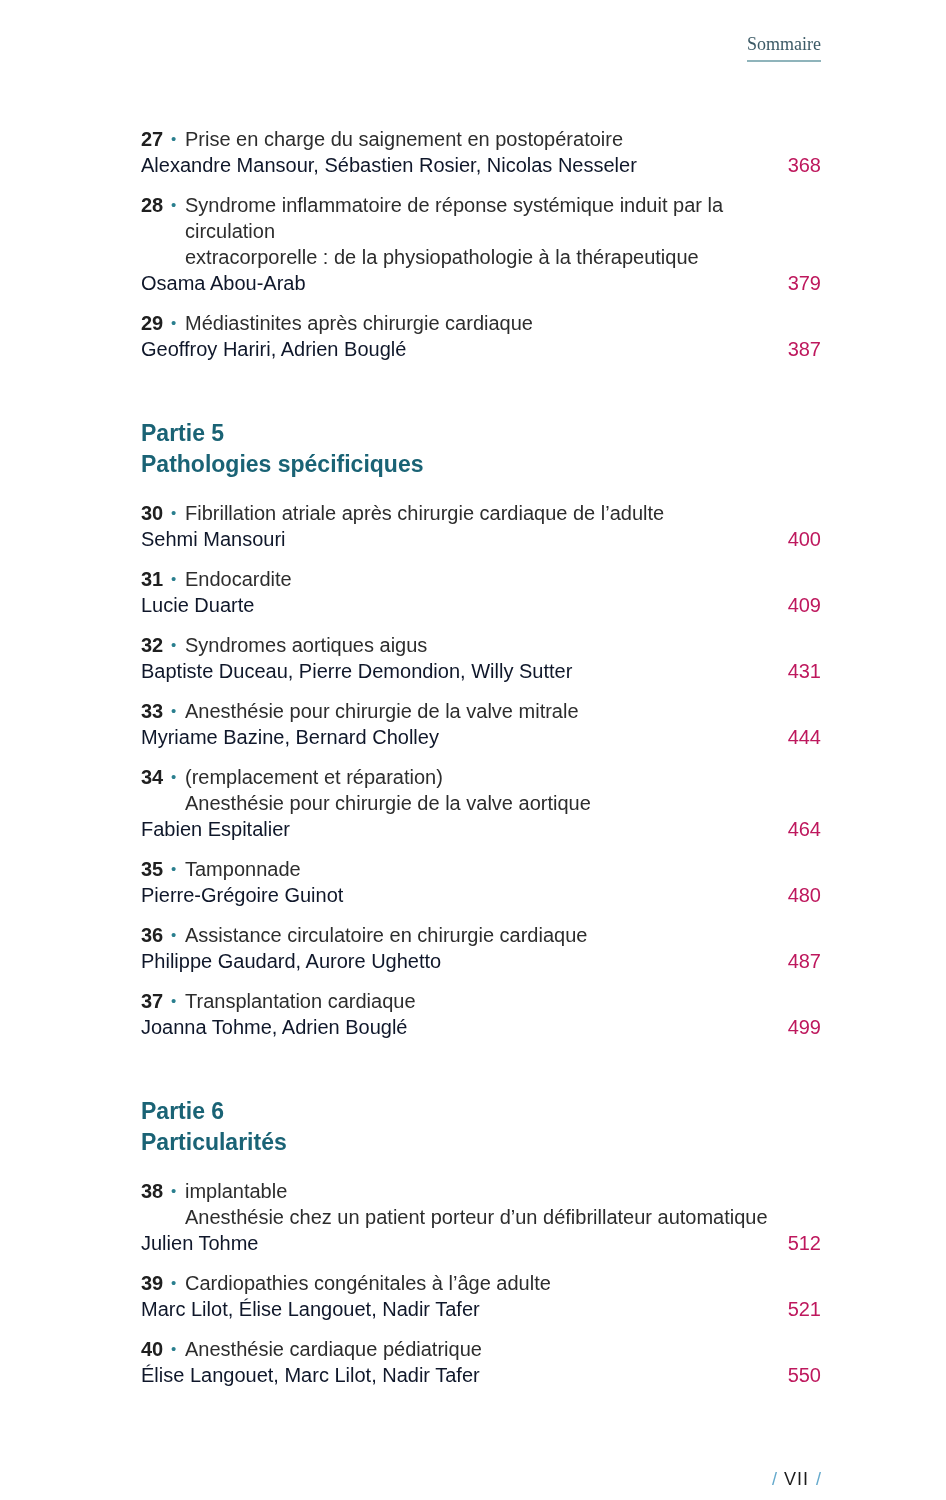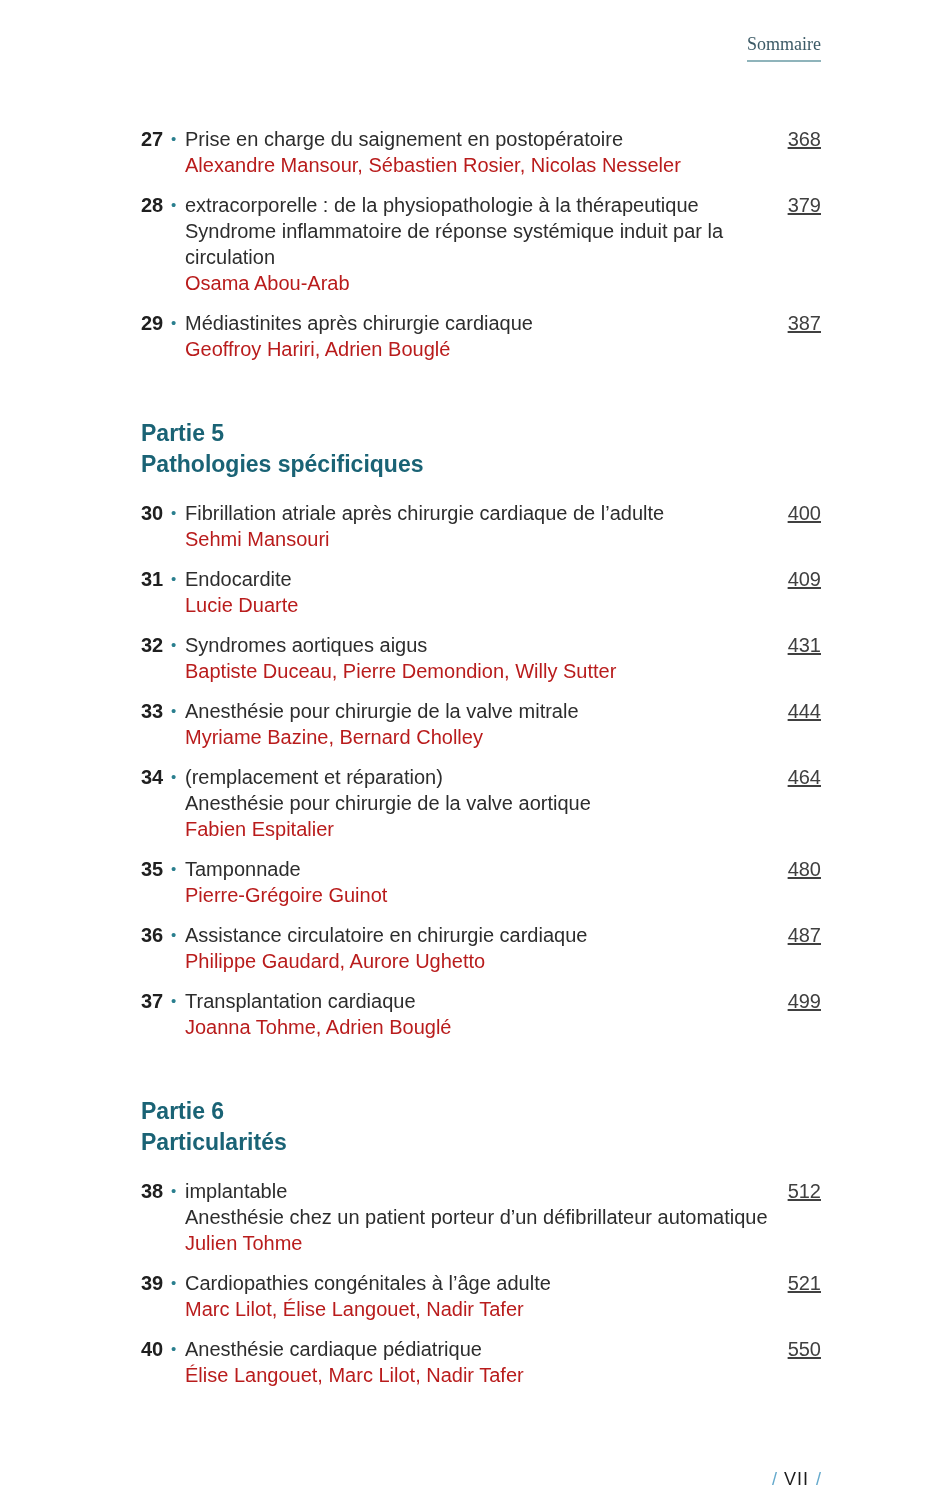--- a/index.html
+++ b/index.html
@@ -22,20 +22,21 @@
     font-size: 18px;
     color: #3c5a66;
     padding-bottom: 5px;
     border-bottom: 2px solid #8fb4bb;
   }
   .content {
     padding: 64px 66px 0 82px;
   }
   .entry {
     display: flex;
+    align-items: flex-end;
     margin-bottom: 14px;
   }
   .entry-main { flex: 1 1 auto; }
   .title-row { display: flex; align-items: flex-start; }
   .num {
     flex: 0 0 30px;
     font-weight: 700;
     color: #202020;
     font-size: 20px;
     line-height: 26px;
@@ -46,32 +47,30 @@
     font-size: 15px;
     line-height: 26px;
   }
   .title-lines {
     flex: 1 1 auto;
     color: #2d2d2d;
     font-size: 20px;
     line-height: 26px;
   }
   .authors {
-    margin-left: 44px;
-    color: #b91c1c;
+    color: #0f172a;
     font-size: 20px;
     line-height: 26px;
   }
   .page-num {
     flex: 0 0 auto;
-    color: #404040;
+    color: #be185d;
     font-size: 20px;
     line-height: 26px;
     margin-left: 16px;
-    text-decoration: underline;
   }
   .part {
     color: #1a6375;
     font-weight: 700;
     font-size: 23px;
     line-height: 31px;
     margin: 56px 0 20px 0;
   }
   .footer {
     position: absolute;
@@ -107,22 +106,22 @@
       </div>
       <div class="page-num">368</div>
     </div>
 
     <div class="entry">
       <div class="entry-main">
         <div class="title-row">
           <span class="num">28</span>
           <span class="bullet">•</span>
           <div class="title-lines">
+            <div>Syndrome inflammatoire de réponse systémique induit par la circulation</div>
             <div>extracorporelle : de la physiopathologie à la thérapeutique</div>
-            <div>Syndrome inflammatoire de réponse systémique induit par la circulation</div>
           </div>
         </div>
         <div class="authors">Osama Abou-Arab</div>
       </div>
       <div class="page-num">379</div>
     </div>
 
     <div class="entry">
       <div class="entry-main">
         <div class="title-row">

